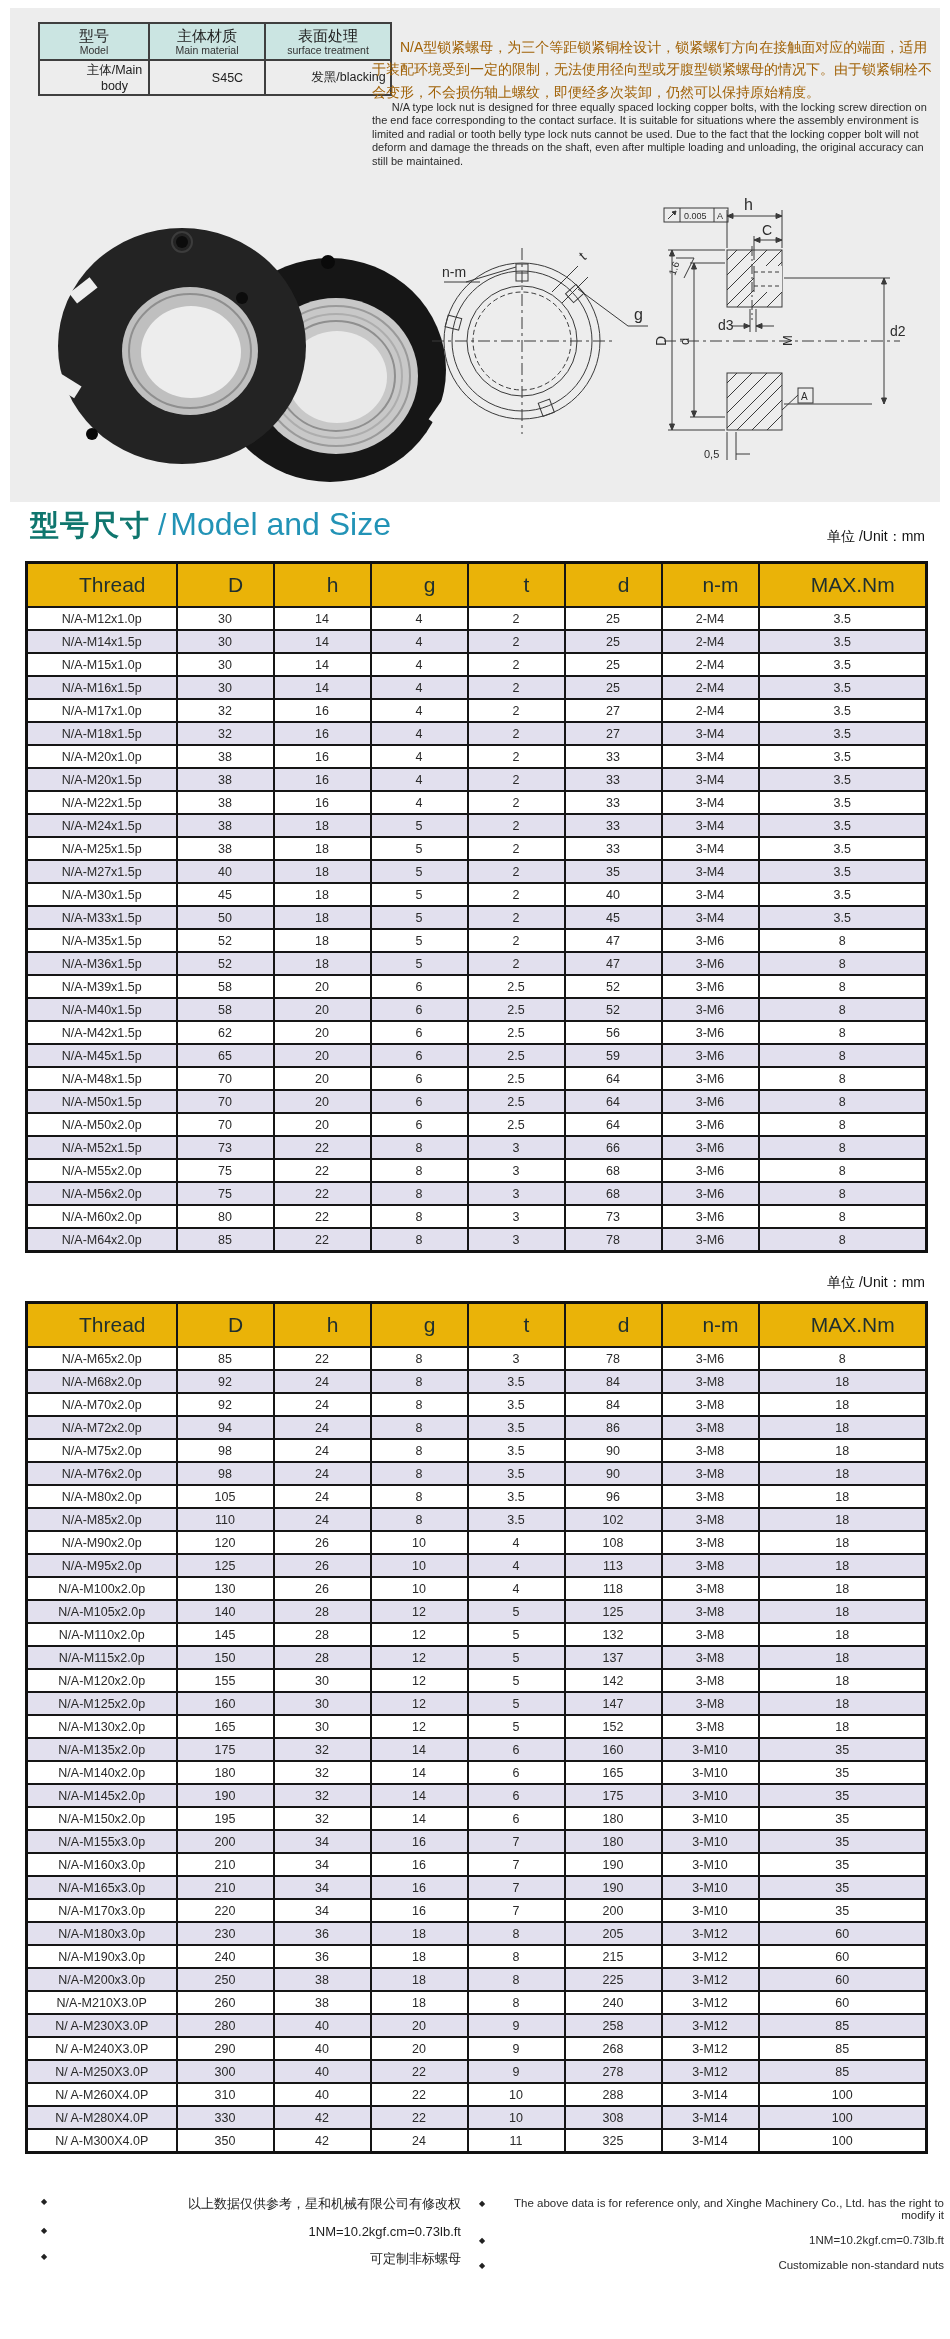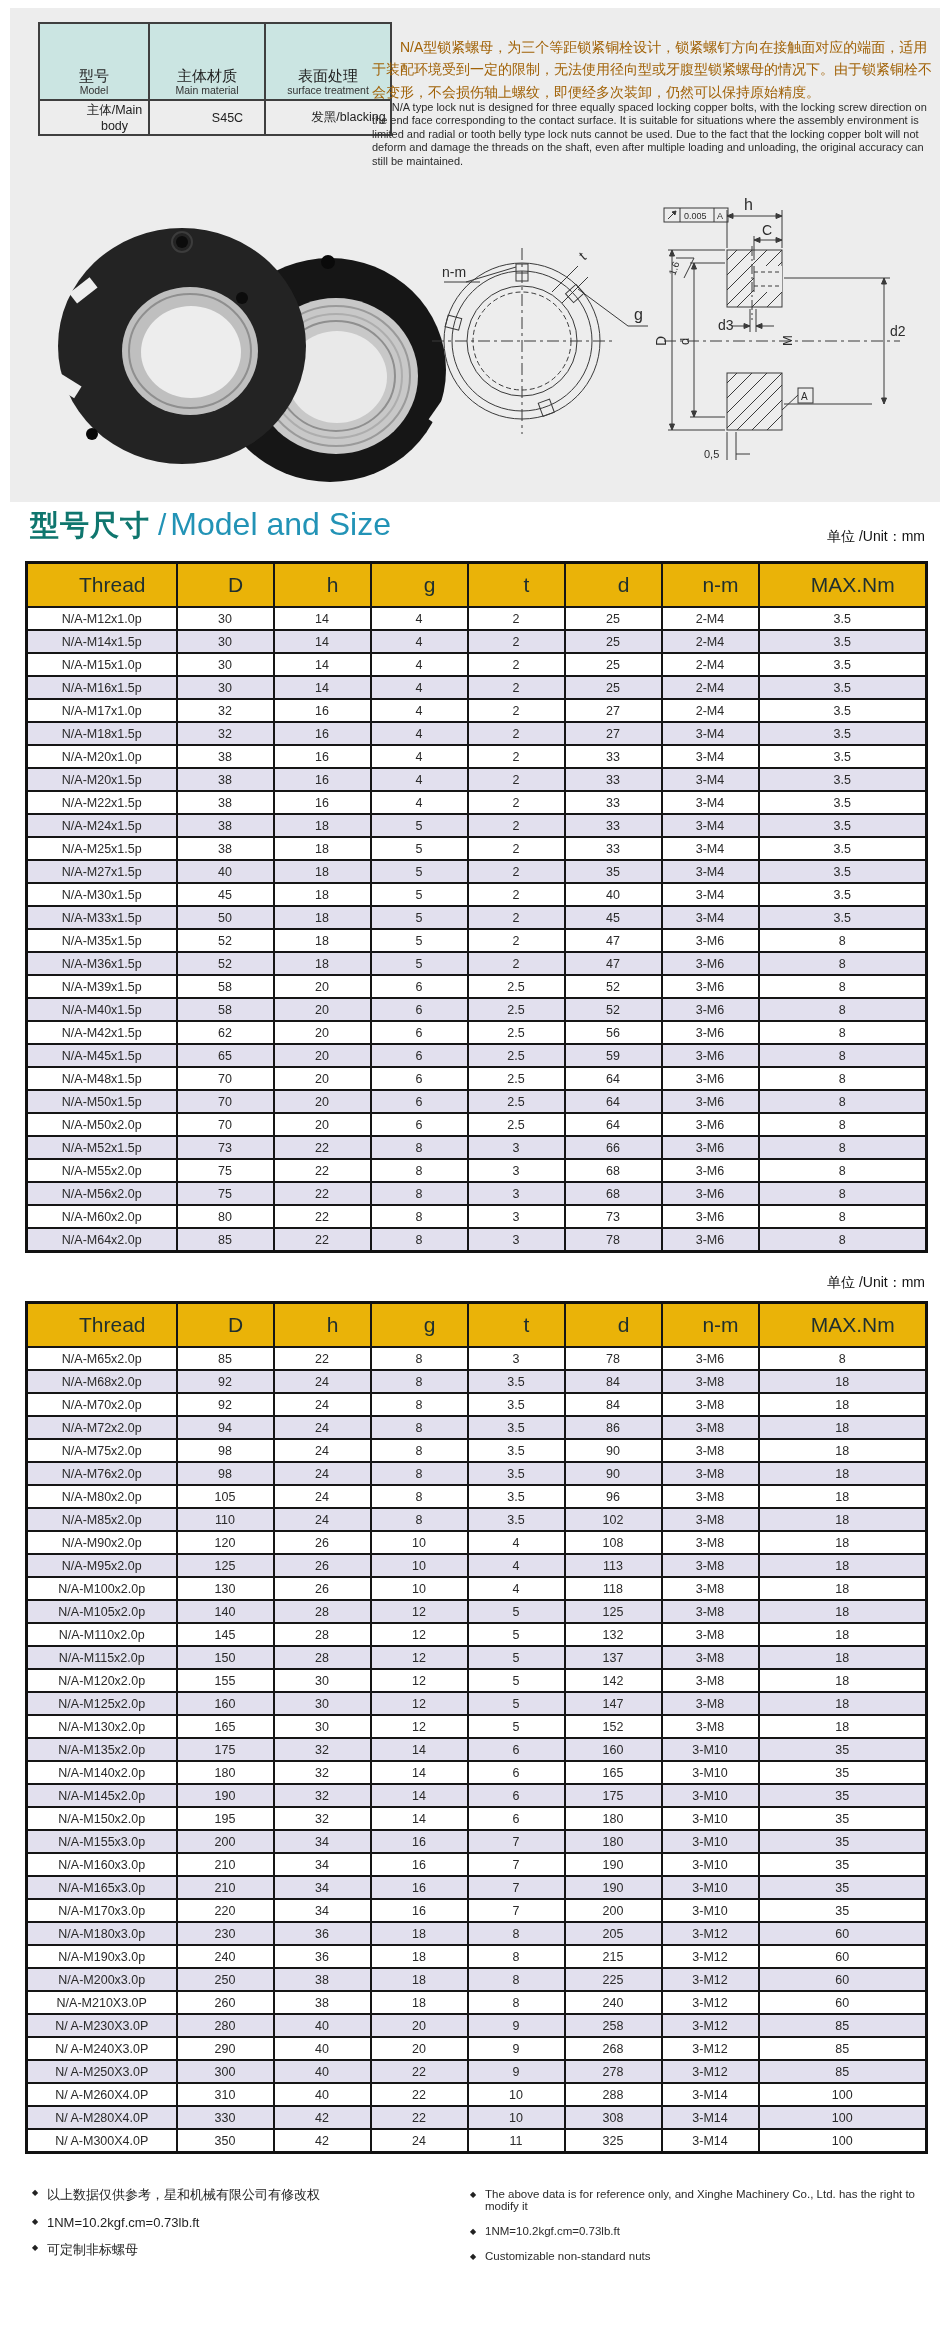--- a/index.html
+++ b/index.html
@@ -7,21 +7,21 @@
         font-family:"Liberation Sans",sans-serif;color:#222;overflow:hidden;}
 
   
   .top-panel{position:absolute;left:10px;top:8px;width:930px;height:494px;background:#ededed;}
 
   
   .info-table{position:absolute;left:38px;top:22px;border-collapse:collapse;}
   .info-table th{background:#cbe5e2;border:2px solid #3f3f3f;font-weight:normal;padding:3px 6px;width:96px;}
   .info-table th:nth-child(2){width:102px;}
   .info-table th:nth-child(3){width:112px;}
-  .info-table .cn{display:block;font-size:15px;color:#222;line-height:1.15;margin-top:40px;}
+  .info-table .cn{display:block;font-size:15px;color:#222;line-height:1.15;}
   .info-table .en{display:block;font-size:10.5px;color:#333;line-height:1.15;}
   .info-table td{border:2px solid #3f3f3f;font-size:12.5px;text-align:center;height:26px;color:#222;padding-left:42px;}
 
   
   .desc-cn{position:absolute;left:372px;top:22px;width:560px;font-size:14px;line-height:1.6;
            text-indent:2em;color:#a16207;}
   .desc-en{position:absolute;left:372px;top:90px;width:566px;font-size:11px;line-height:1.22;
            text-indent:1.8em;color:#2c2c2c;}
 
   
@@ -43,21 +43,21 @@
               border:3px solid #111;}
   .size-table th{background:#eab308;border:2px solid #151515;font-size:21px;font-weight:normal;
                  height:40px;color:#1f2f2f;padding-left:22px;}
   .size-table td{border:2px solid #151515;font-size:12.5px;text-align:center;padding:0;
                  height:21px;color:#2a2a2a;background:#fff;}
   .size-table tbody tr:nth-child(even) td{background:#e2e0ee;}
   #table1{top:561px;}
   #table2{top:1301px;}
 
   
-  .notes{list-style:none;margin:0;padding:0;}
+  .notes{list-style:none;margin:9px;padding:0;text-align:right;}
   .notes li{position:relative;padding-left:15px;}
   .notes li::before{content:"◆";position:absolute;left:0;top:2px;font-size:8px;color:#222;}
   .notes-left{position:absolute;left:32px;top:2186px;width:420px;}
   .notes-left li{font-size:13px;margin-bottom:11px;color:#1d1d1d;}
   .notes-right{position:absolute;left:470px;top:2188px;width:465px;}
   .notes-right li{font-size:11.5px;margin-bottom:13px;color:#2a2a2a;}
 </style>
 </head>
 <body>
 

